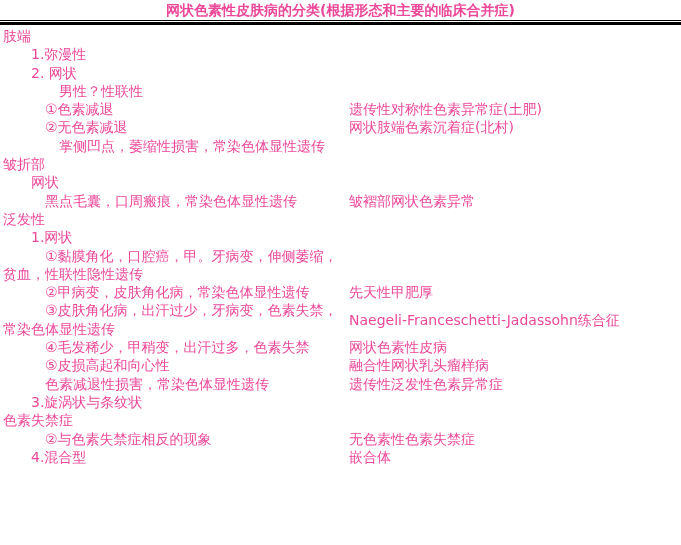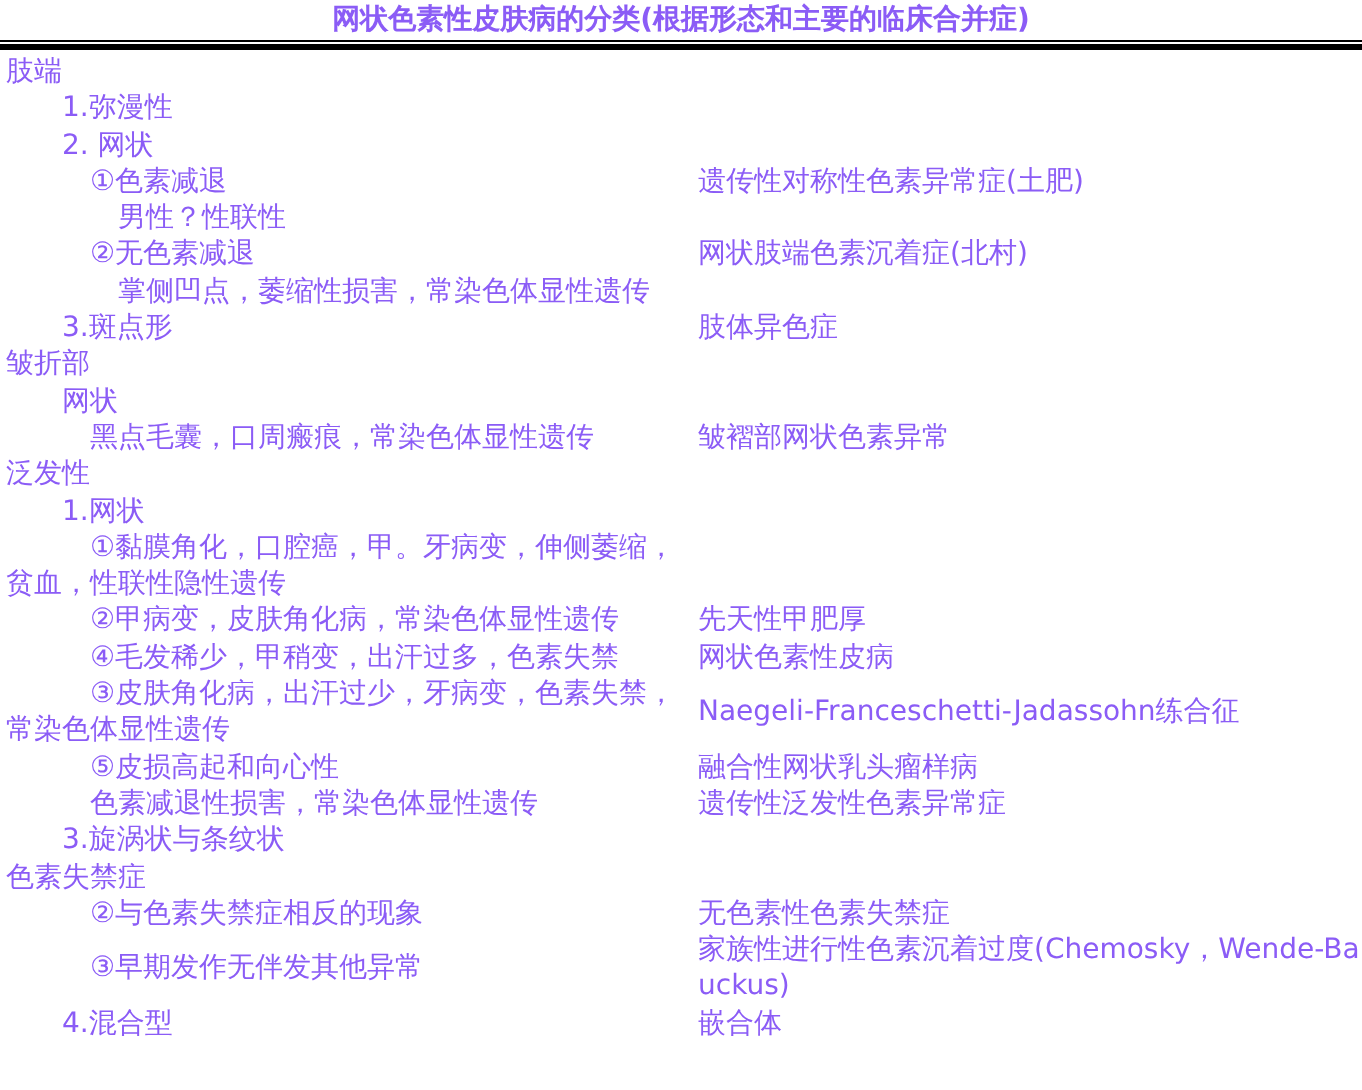--- a/index.html
+++ b/index.html
@@ -5,21 +5,21 @@
   html, body {
     margin: 0;
     padding: 0;
     background: #ffffff;
   }
   .page {
     position: relative;
     width: 681px;
     height: 545px;
     background: #ffffff;
-    color: #8b5cf6;
+    color: #ec4899;
     font-family: "DejaVu Sans", sans-serif;
     overflow: hidden;
   }
   .doc-title {
     width: 100%;
     height: 20px;
     line-height: 20px;
     text-align: center;
     font-size: 14px;
     font-weight: bold;
@@ -80,38 +80,34 @@
       </div>
       <div class="t-row">
         <div class="cell-left indent-1">1.弥漫性</div>
         <div class="cell-right"></div>
       </div>
       <div class="t-row">
         <div class="cell-left indent-1">2. 网状</div>
         <div class="cell-right"></div>
       </div>
       <div class="t-row">
+        <div class="cell-left indent-3">男性？性联性</div>
+        <div class="cell-right"></div>
+      </div>
+      <div class="t-row">
         <div class="cell-left indent-2">①色素减退</div>
         <div class="cell-right">遗传性对称性色素异常症(土肥)</div>
-      </div>
-      <div class="t-row">
-        <div class="cell-left indent-3">男性？性联性</div>
-        <div class="cell-right"></div>
       </div>
       <div class="t-row">
         <div class="cell-left indent-2">②无色素减退</div>
         <div class="cell-right">网状肢端色素沉着症(北村)</div>
       </div>
       <div class="t-row">
         <div class="cell-left indent-3">掌侧凹点，萎缩性损害，常染色体显性遗传</div>
         <div class="cell-right"></div>
-      </div>
-      <div class="t-row">
-        <div class="cell-left indent-1">3.斑点形</div>
-        <div class="cell-right">肢体异色症</div>
       </div>
       <div class="t-row">
         <div class="cell-left indent-0">皱折部</div>
         <div class="cell-right"></div>
       </div>
       <div class="t-row">
         <div class="cell-left indent-1">网状</div>
         <div class="cell-right"></div>
       </div>
       <div class="t-row">
@@ -127,26 +123,26 @@
         <div class="cell-right"></div>
       </div>
       <div class="t-row">
         <div class="cell-left indent-2">①黏膜角化，口腔癌，甲。牙病变，伸侧萎缩，贫血，性联性隐性遗传</div>
       </div>
       <div class="t-row">
         <div class="cell-left indent-2">②甲病变，皮肤角化病，常染色体显性遗传</div>
         <div class="cell-right">先天性甲肥厚</div>
       </div>
       <div class="t-row">
+        <div class="cell-left indent-2">③皮肤角化病，出汗过少，牙病变，色素失禁，常染色体显性遗传</div>
+        <div class="cell-right">Naegeli-Franceschetti-Jadassohn练合征</div>
+      </div>
+      <div class="t-row">
         <div class="cell-left indent-2">④毛发稀少，甲稍变，出汗过多，色素失禁</div>
         <div class="cell-right">网状色素性皮病</div>
-      </div>
-      <div class="t-row">
-        <div class="cell-left indent-2">③皮肤角化病，出汗过少，牙病变，色素失禁，常染色体显性遗传</div>
-        <div class="cell-right">Naegeli-Franceschetti-Jadassohn练合征</div>
       </div>
       <div class="t-row">
         <div class="cell-left indent-2">⑤皮损高起和向心性</div>
         <div class="cell-right">融合性网状乳头瘤样病</div>
       </div>
       <div class="t-row">
         <div class="cell-left indent-2">色素减退性损害，常染色体显性遗传</div>
         <div class="cell-right">遗传性泛发性色素异常症</div>
       </div>
       <div class="t-row">
@@ -154,22 +150,18 @@
         <div class="cell-right"></div>
       </div>
       <div class="t-row">
         <div class="cell-right">色素失禁症</div>
       </div>
       <div class="t-row">
         <div class="cell-left indent-2">②与色素失禁症相反的现象</div>
         <div class="cell-right">无色素性色素失禁症</div>
       </div>
       <div class="t-row">
-        <div class="cell-left indent-2">③早期发作无伴发其他异常</div>
-        <div class="cell-right">家族性进行性色素沉着过度(Chemosky，Wende-Bauckus)</div>
-      </div>
-      <div class="t-row">
         <div class="cell-left indent-1">4.混合型</div>
         <div class="cell-right">嵌合体</div>
       </div>
     </div>
 
 </div>
 
 </body></html>

